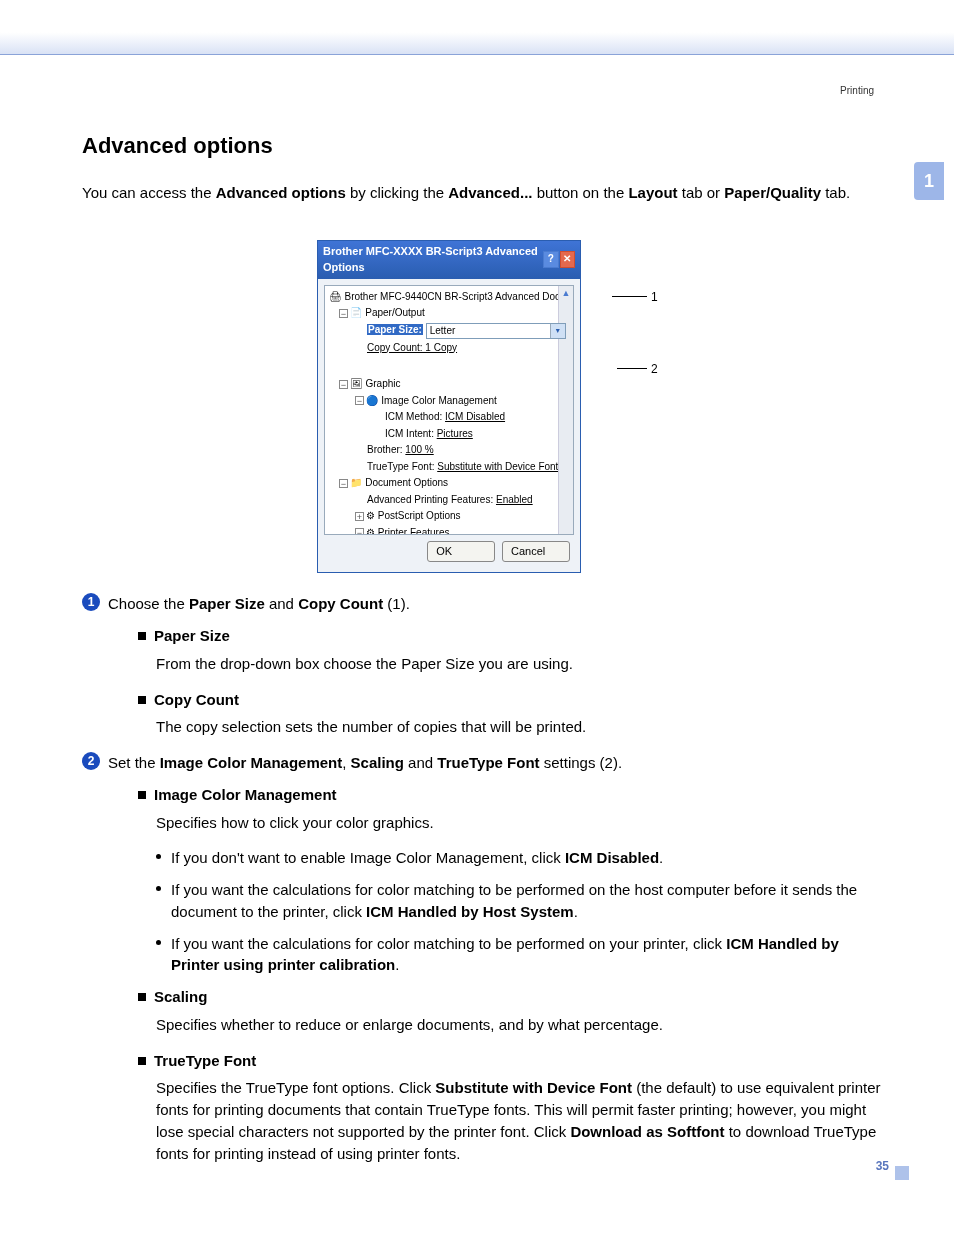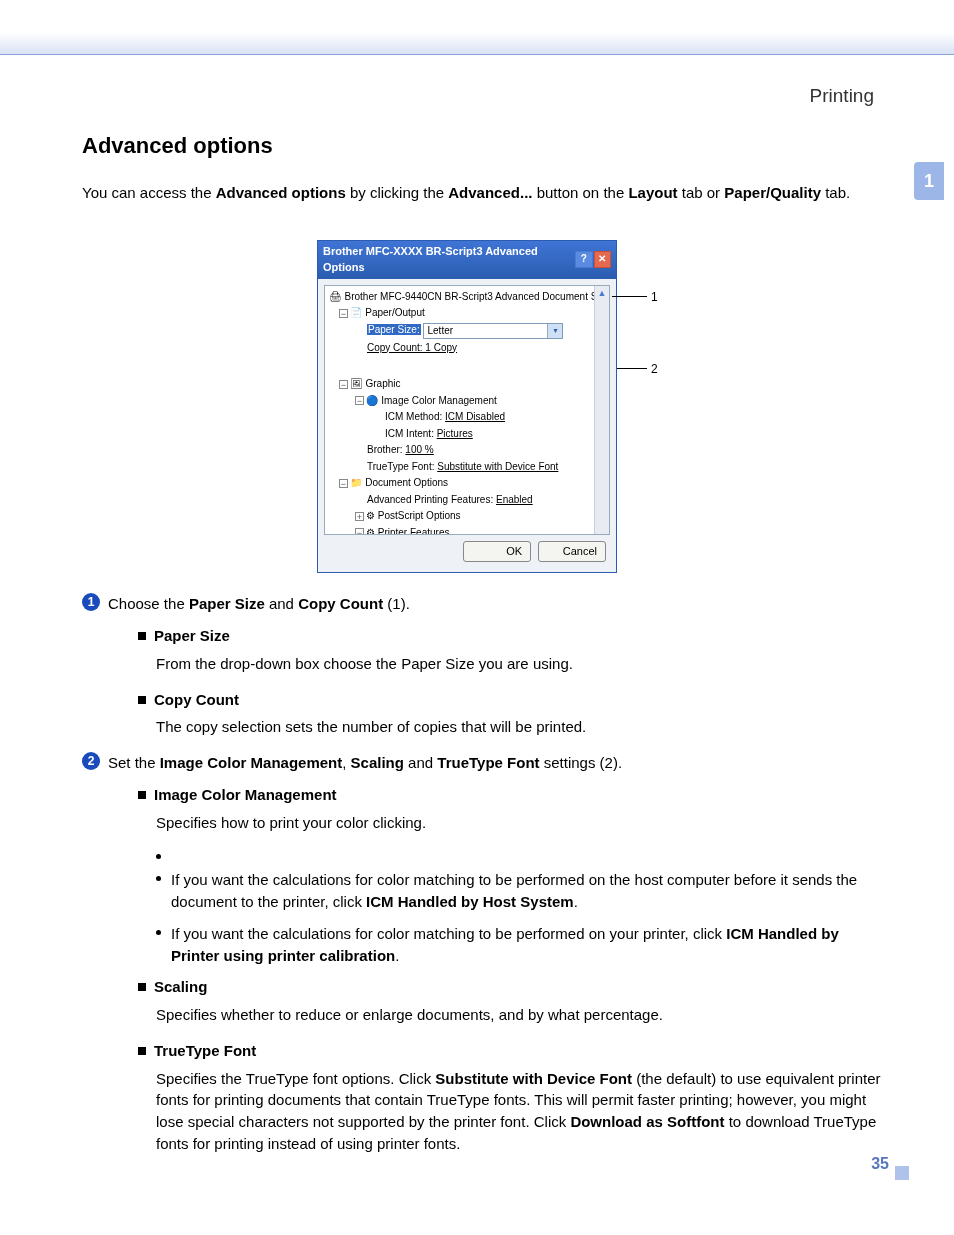--- a/index.html
+++ b/index.html
@@ -13,21 +13,21 @@
   }
   .top-bar {
     height: 55px;
     border-bottom: 1px solid #8aa3d8;
     background: linear-gradient(to bottom, #fff 0%, #fff 60%, #d9e2f5 100%);
   }
   .header-label {
     position: absolute;
     top: 85px;
     right: 80px;
-    font-size: 19px;
+    font-size: 10px;
     color: #333;
   }
   .side-tab {
     position: absolute;
     right: 10px;
     top: 162px;
     width: 30px;
     height: 38px;
     background: #9db6e8;
     border-radius: 4px 0 0 4px;
@@ -119,20 +119,21 @@
   }
   .tree-scroll .arrow {
     height: 16px;
     display: flex; align-items: center; justify-content: center;
     font-size: 9px; color: #4a7bd0;
   }
   .hl {
     background: #316ac5;
     color: #fff;
     padding: 0 1px;
+    font-weight: bold;
   }
   .ul-val { text-decoration: underline; color: #000; margin-top: 16px; }
   .combo {
     display: inline-block;
     border: 1px solid #7f9db9;
     background: #fff;
     height: 16px;
     width: 140px;
     vertical-align: middle;
     position: relative;
@@ -154,21 +155,21 @@
     padding: 0 10px 10px 0;
   }
   .winbtn {
     display: inline-block;
     min-width: 68px;
     padding: 2px 8px;
     background: #f4f4f0;
     border: 1px solid #888;
     border-radius: 3px;
     font-size: 11px;
-    text-align: right;
+    text-align: left;
     margin-left: 4px;
   }
 
   
   .step-num {
     display: inline-flex;
     width: 18px; height: 18px;
     border-radius: 50%;
     background: #1a4bbd;
     color: #fff;
@@ -215,21 +216,21 @@
     background: #000;
     margin-top: 7px;
     margin-right: 10px;
     flex-shrink: 0;
   }
 
   .page-num {
     position: absolute;
     bottom: 62px;
     right: 65px;
-    font-size: 16px;
+    font-size: 12px;
     font-weight: bold;
     color: #5976bd;
   }
   .bottom-bar {
     position: absolute;
     bottom: 55px;
     right: 45px;
     width: 14px;
     height: 14px;
     background: #aec2ea;
@@ -259,21 +260,21 @@
   <p class="intro">
     <span>You can access the </span><span class="bold">Advanced options</span><span> by clicking the </span><span class="bold">Advanced...</span><span> button on the </span><span class="bold">Layout</span><span> tab or </span><span class="bold">Paper/Quality</span><span> tab.</span>
   </p>
 
   <div class="dialog-wrap">
     <div class="callout-line" style="top:56px; left:295px; width:35px;"></div>
     <div class="callout-num" style="top:49px; left:334px;">1</div>
     <div class="callout-line" style="top:128px; left:300px; width:30px;"></div>
     <div class="callout-num" style="top:121px; left:334px;">2</div>
 
-    <div class="dialog" style="width:300px;">
+    <div class="dialog" style="width:264px;">
       <div class="titlebar">
         <span>Brother  MFC-XXXX    BR-Script3 Advanced Options</span>
         <span class="tb-spacer"></span>
         <span class="tb-btn tb-help">?</span>
         <span class="tb-btn tb-close">✕</span>
       </div>
       <div class="tree-pane">
         <div class="tree-scroll">
           <div class="arrow">▲</div>
         </div>
@@ -326,24 +327,25 @@
 
   <div class="step-row">
     <span class="step-num">2</span>
     <div class="step-text">
       <span>Set the </span><span class="bold">Image Color Management</span><span>, </span><span class="bold">Scaling</span><span> and </span><span class="bold">TrueType Font</span><span> settings (2).</span>
     </div>
   </div>
   <div class="sub-list">
     <div class="sub-item">
       <span class="sq-bullet"></span><span class="bold">Image Color Management</span>
-      <div class="sub-desc">Specifies how to print your color clicking.</div>
+      <div class="sub-desc">Specifies how to click your color graphics.</div>
       <div class="dot-list">
         <div class="dot-item">
             <span class="dot"></span>
+            <div><span>If you don't want to enable Image Color Management, click </span><span class="bold">ICM Disabled</span><span>.</span></div>
           </div>
         <div class="dot-item">
             <span class="dot"></span>
             <div><span>If you want the calculations for color matching to be performed on the host computer before it sends the document to the printer, click </span><span class="bold">ICM Handled by Host System</span><span>.</span></div>
           </div>
         <div class="dot-item">
             <span class="dot"></span>
             <div><span>If you want the calculations for color matching to be performed on your printer, click </span><span class="bold">ICM Handled by Printer using printer calibration</span><span>.</span></div>
           </div>
       </div>

